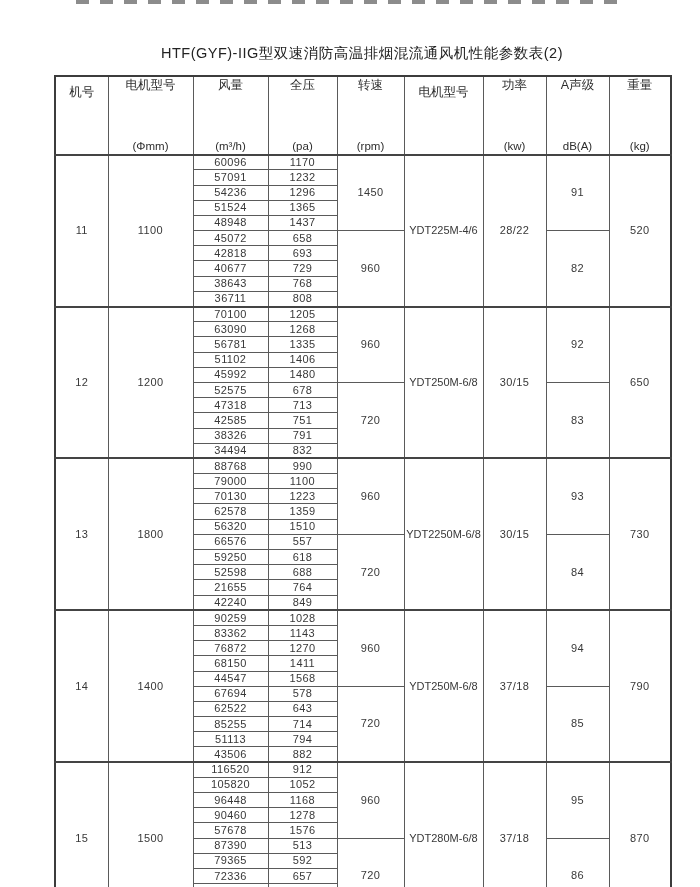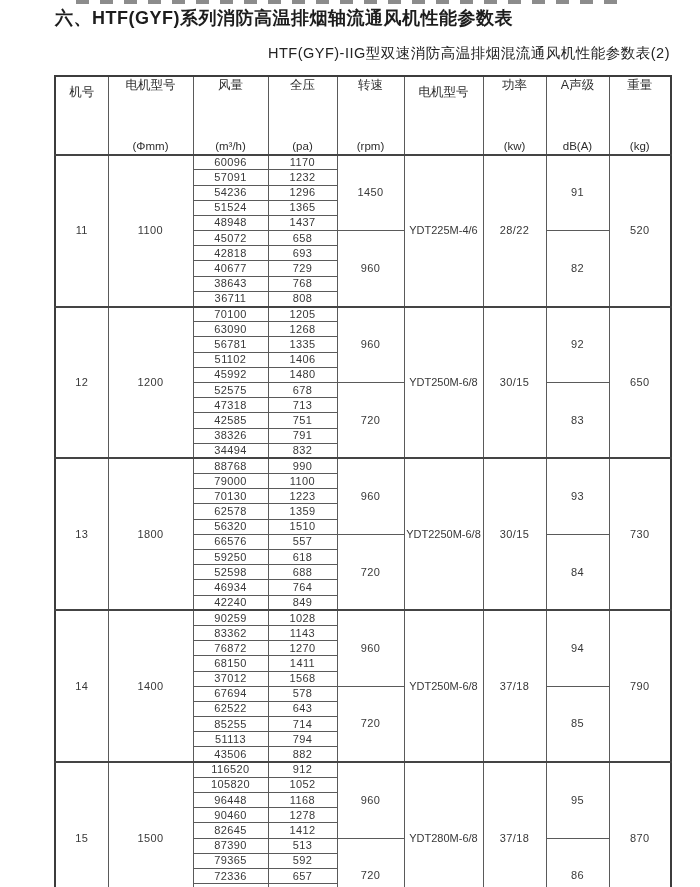--- a/index.html
+++ b/index.html
@@ -20,21 +20,21 @@
       rgba(45,45,45,0) 13px 24px);
     filter:blur(0.7px);
   }
   .title {
     position:absolute; left:55px; top:6px;
     font-size:18px; font-weight:bold; color:#1d1d1d;
     letter-spacing:0.5px; white-space:nowrap;
   }
   .subtitle {
     position:absolute; left:54px; top:44px; width:616px;
-    text-align:right; font-size:14.5px; font-weight:normal;
+    text-align:center; font-size:14.5px; font-weight:normal;
     color:#232323; letter-spacing:0.5px; white-space:nowrap;
   }
   table.perf {
     position:absolute; left:54px; top:75px; width:616px;
     border-collapse:collapse; table-layout:fixed;
     border:2px solid #3c3c3c;
   }
   th, td {
     border:1px solid #5a5a5a;
     text-align:center; vertical-align:middle;
@@ -51,21 +51,20 @@
   tbody td.motor { font-size:11px; letter-spacing:0; }
   tbody td.gs { border-top:2px solid #444444;margin-top:24px; }
 </style>
 </head>
 <body>
 
 <div class="page">
 
   <div class="top-artifact"></div>
 
-  <div class="title">六、HTF(GYF)系列消防高温排烟轴流通风机性能参数表</div>
 
   <div class="subtitle">HTF(GYF)-IIG型双速消防高温排烟混流通风机性能参数表(2)</div>
 
   <table class="perf">
     <colgroup>
       <col style="width:53px">
       <col style="width:85px">
       <col style="width:75px">
       <col style="width:69px">
       <col style="width:67px">
@@ -248,21 +247,21 @@
         </tr>
         <tr>
           <td>59250</td>
           <td>618</td>
         </tr>
         <tr>
           <td>52598</td>
           <td>688</td>
         </tr>
         <tr>
-          <td>46934</td>
+          <td>21655</td>
           <td>764</td>
         </tr>
         <tr>
           <td>42240</td>
           <td>849</td>
         </tr>
         <tr>
           <td rowspan="10" class="gs">14</td>
           <td rowspan="10" class="gs">1400</td>
           <td class="gs">90259</td>
@@ -279,21 +278,21 @@
         </tr>
         <tr>
           <td>76872</td>
           <td>1270</td>
         </tr>
         <tr>
           <td>68150</td>
           <td>1411</td>
         </tr>
         <tr>
-          <td>37012</td>
+          <td>44547</td>
           <td>1568</td>
         </tr>
         <tr>
           <td>67694</td>
           <td>578</td>
           <td rowspan="5">720</td>
           <td rowspan="5">85</td>
         </tr>
         <tr>
           <td>62522</td>
@@ -328,22 +327,22 @@
         </tr>
         <tr>
           <td>96448</td>
           <td>1168</td>
         </tr>
         <tr>
           <td>90460</td>
           <td>1278</td>
         </tr>
         <tr>
-          <td>82645</td>
-          <td>1412</td>
+          <td>57678</td>
+          <td>1576</td>
         </tr>
         <tr>
           <td>87390</td>
           <td>513</td>
           <td rowspan="5">720</td>
           <td rowspan="5">86</td>
         </tr>
         <tr>
           <td>79365</td>
           <td>592</td>

